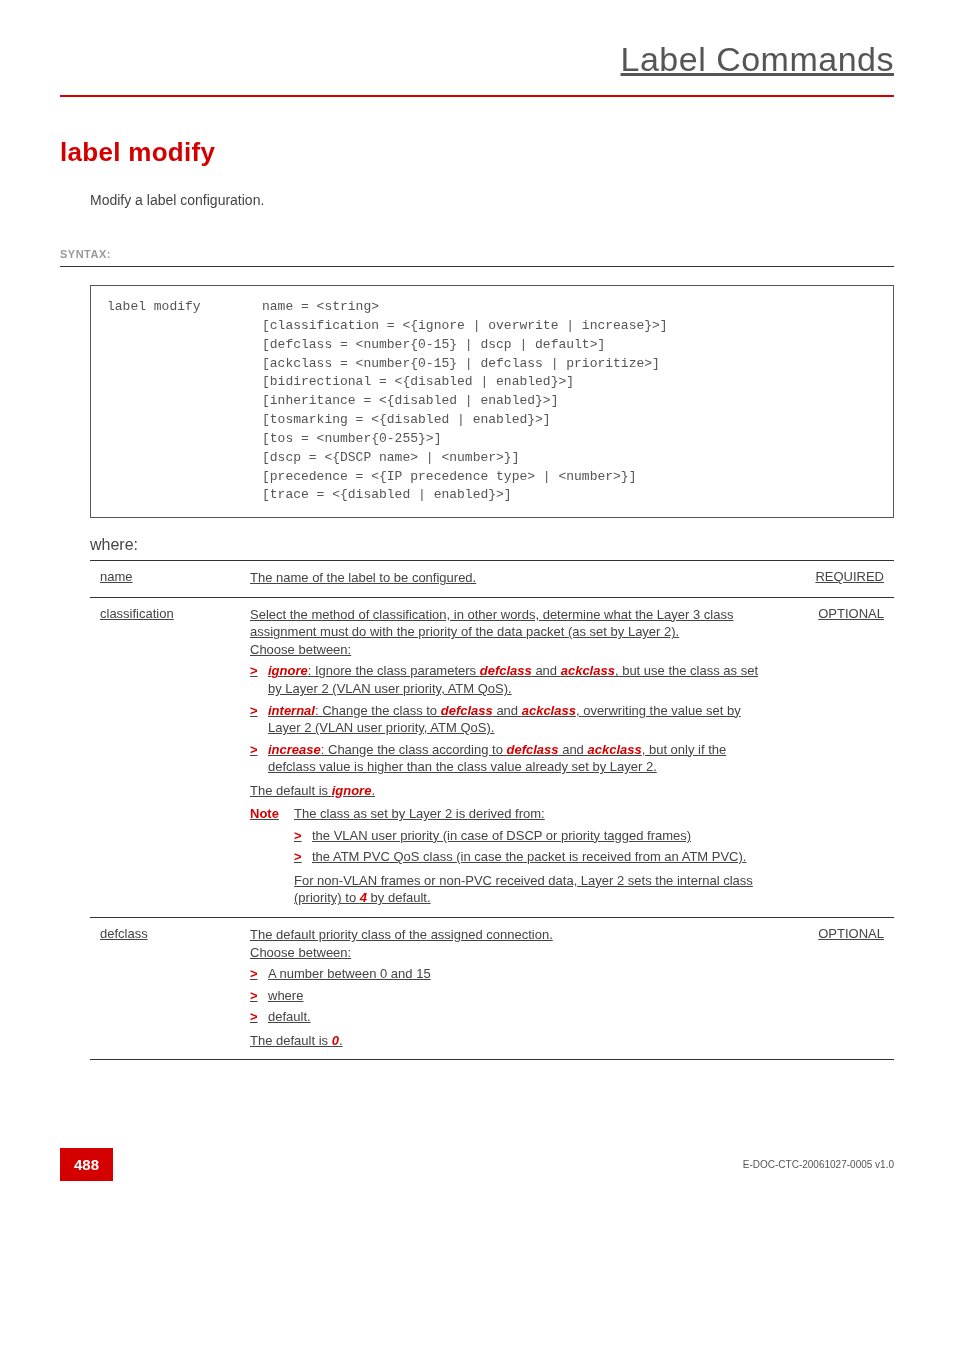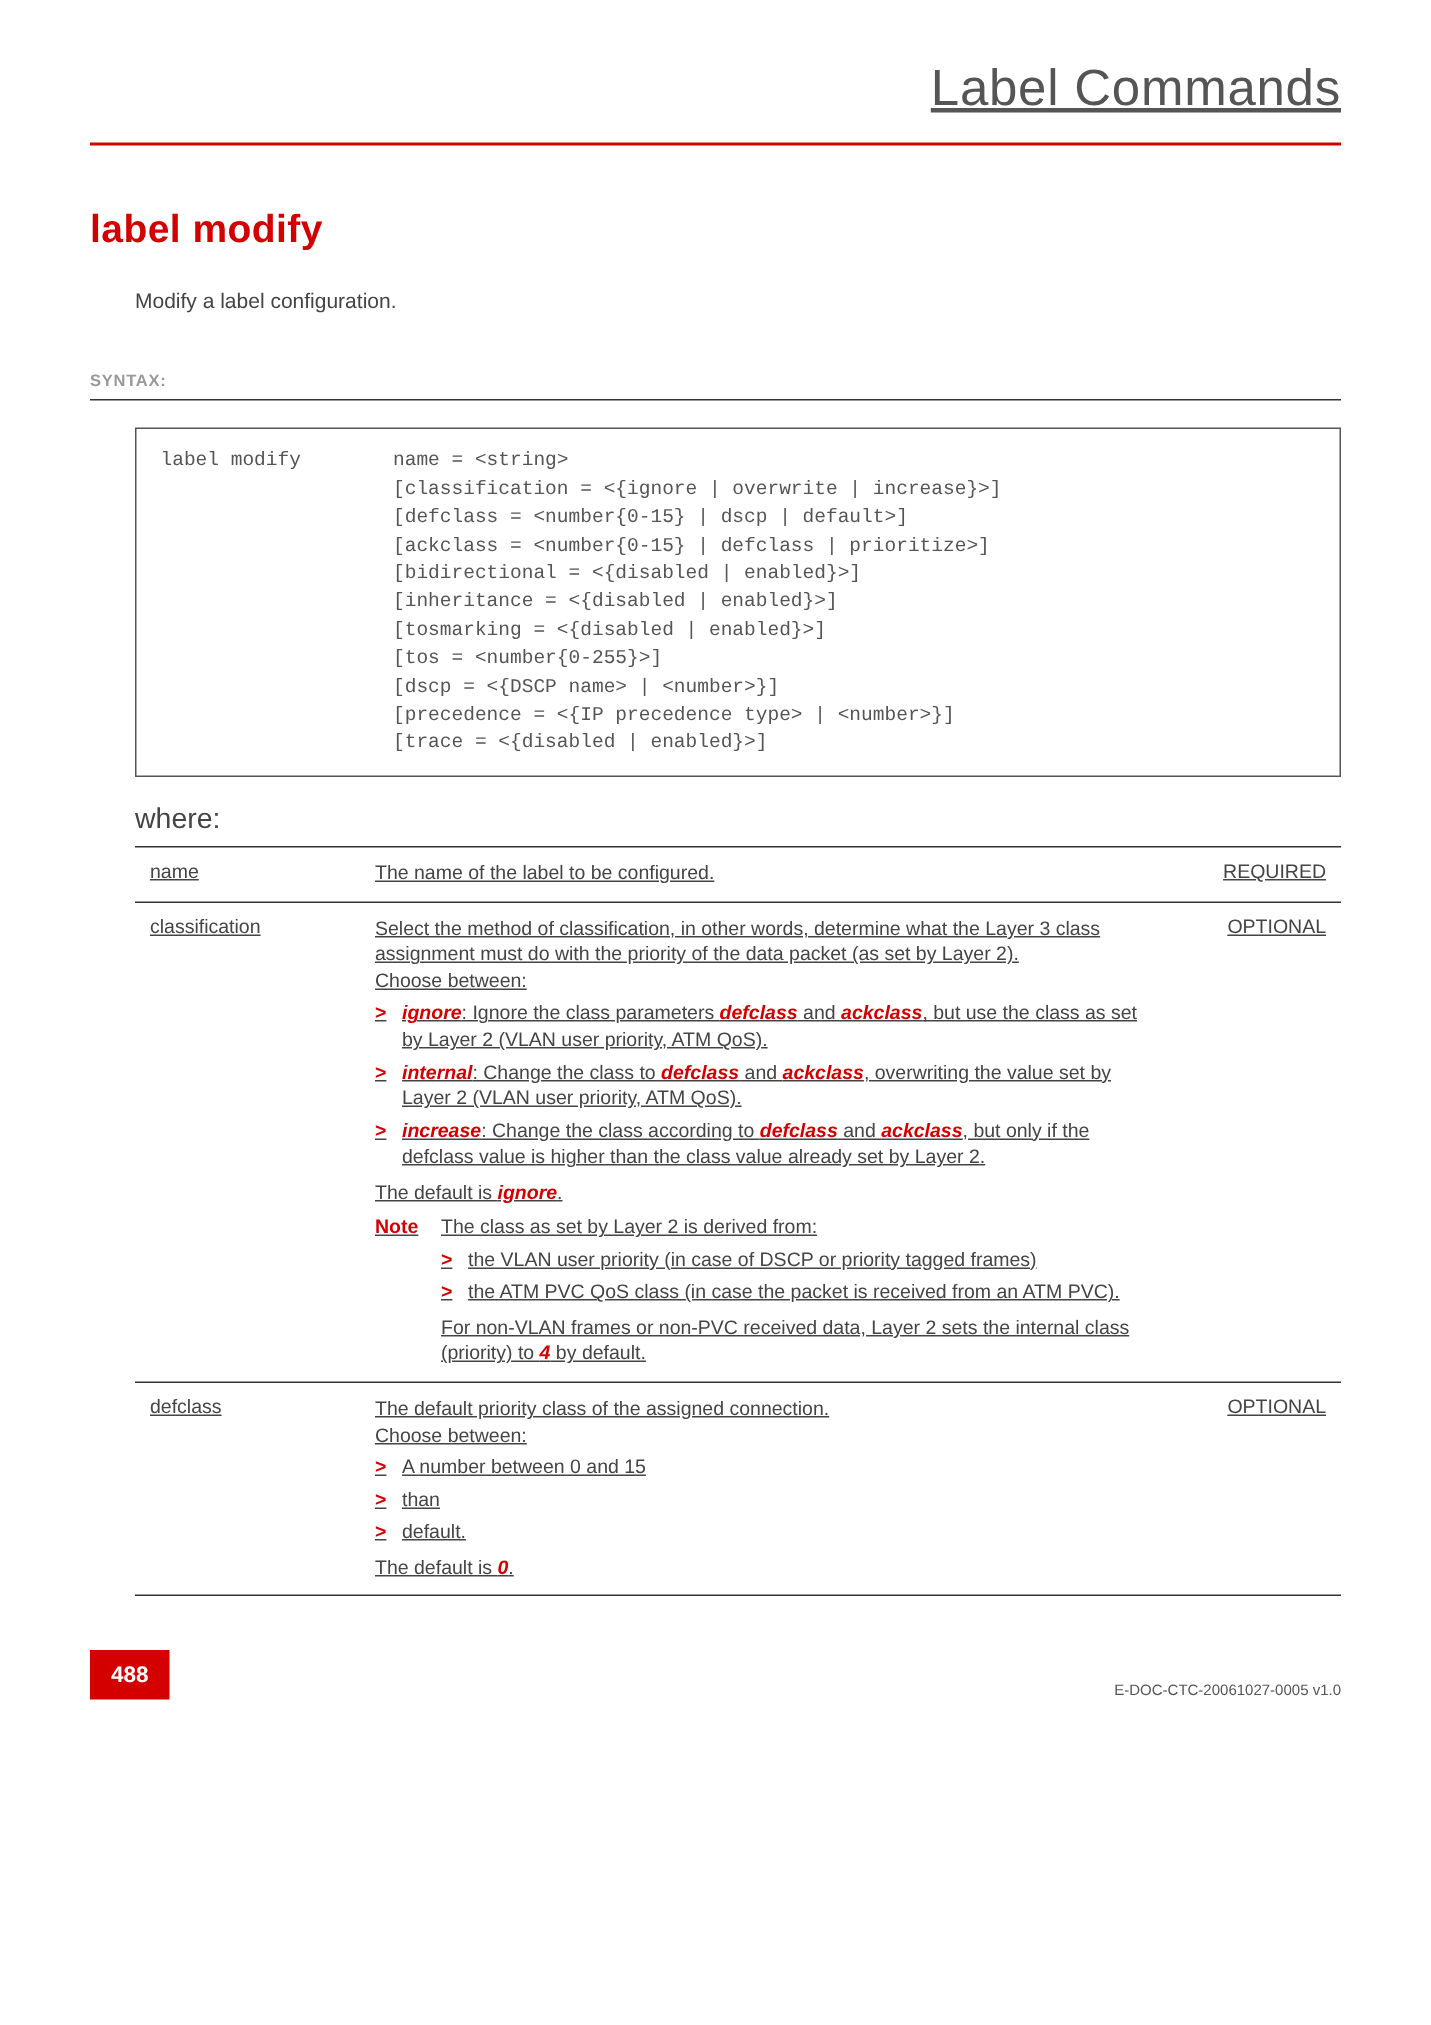--- a/index.html
+++ b/index.html
@@ -63,21 +63,21 @@
     display: flex;
   }
   .syntax-cmd {
     width: 155px;
     flex: 0 0 155px;
   }
   .syntax-args {
     white-space: pre;
   }
   .where {
-    font-size: 19px;
+    font-size: 16px;
     margin: 0 0 6px 30px;
     color: #444;
   }
   .param-table {
     margin-left: 30px;
     border-collapse: collapse;
     width: calc(100% - 30px);
     font-size: 13px;
     color: #444;
   }
@@ -127,22 +127,22 @@
   .sub-bullet .btxt { flex: 1; }
   .note-row {
     display: flex;
     margin-top: 6px;
   }
   .note-row .notelbl { flex: 0 0 44px; }
   .note-row .btxt { flex: 1; }
   .note-indent { margin-left: 44px; margin-top:6px;}
   .footer {
     display: flex;
-    align-items: flex-end;
-    margin-top: 36px;
+    align-items: center;
+    margin-top: 88px;
     font-size: 10px;
     color: #555;
   }
   .footer-page {
     background: #d40000;
     color: #fff;
     font-weight: bold;
     font-size: 15px;
     padding: 8px 14px;
     margin-right: auto;
@@ -247,21 +247,21 @@
       <td class="pname">defclass</td>
       <td class="pdesc">
         <div style="white-space:pre-line">The default priority class of the assigned connection.
 Choose between:</div>
         <div class="bullet-row">
           <span class="chev">&gt;</span>
           <span class="btxt">A number between 0 and 15</span>
         </div>
         <div class="bullet-row">
           <span class="chev">&gt;</span>
-          <span class="btxt">than</span>
+          <span class="btxt">where</span>
         </div>
         <div class="bullet-row">
           <span class="chev">&gt;</span>
           <span class="btxt">default.</span>
         </div>
         <div style="margin-top:6px">
           <span>The default is </span><span class="bired">0</span><span>.</span>
         </div>
       </td>
       <td class="preq">OPTIONAL</td>

